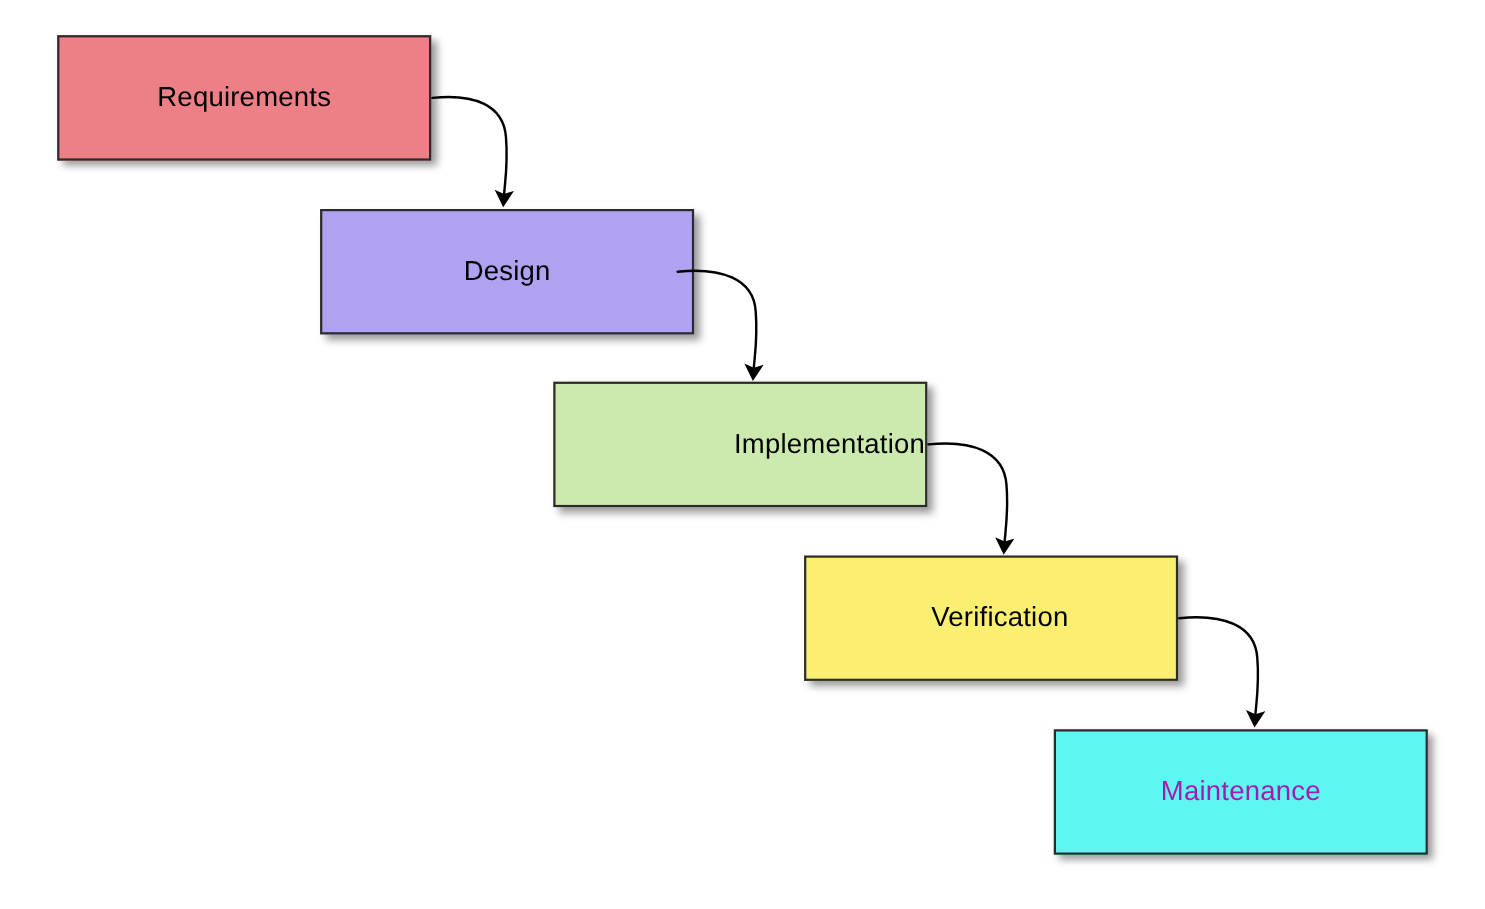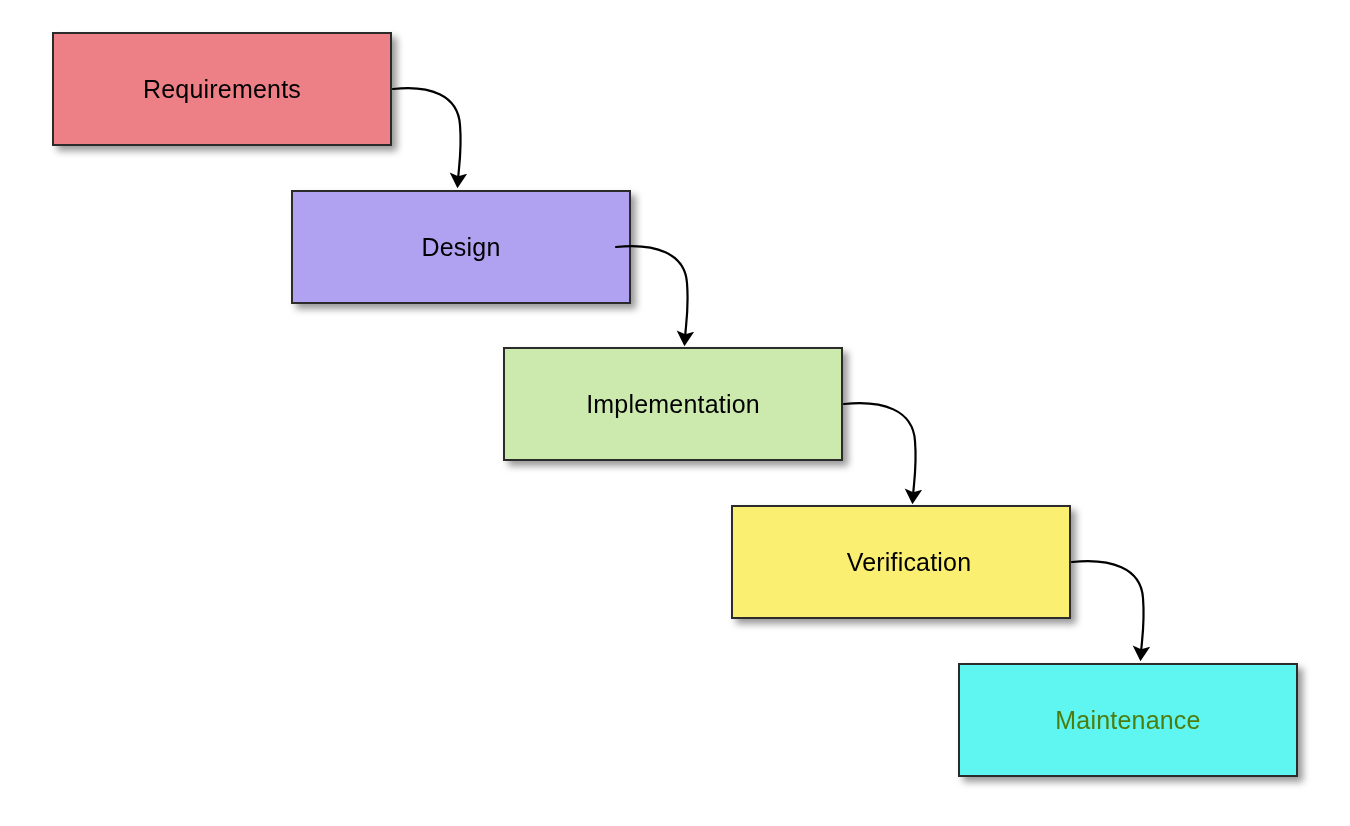--- a/index.html
+++ b/index.html
@@ -76,24 +76,24 @@
 
   <div class="stage-box" style="left: 52px; top: 32px; width: 340px; height: 114px; background: rgb(237, 127, 134); border-color: rgb(43, 43, 43);">
     <span class="stage-label" style="color: rgb(0, 0, 0);">Requirements</span>
   </div>
 
   <div class="stage-box" style="left: 275px; top: 190px; width: 340px; height: 114px; background: rgb(176, 162, 240); border-color: rgb(43, 43, 43); margin-left: 16px;">
     <span class="stage-label" style="color: rgb(0, 0, 0);">Design</span>
   </div>
 
   <div class="stage-box" style="left: 503px; top: 347px; width: 340px; height: 114px; background: rgb(204, 234, 174); border-color: rgb(43, 43, 43);">
-    <span class="stage-label" style="color: rgb(0, 0, 0);">Implementation</span>
+    <span class="stage-label" style="color: rgb(0, 0, 0); text-align: right;">Implementation</span>
   </div>
 
   <div class="stage-box" style="left: 731px; top: 505px; width: 340px; height: 114px; background: rgb(250, 239, 112); border-color: rgb(43, 43, 43);">
     <span class="stage-label" style="color: rgb(0, 0, 0); padding-left: 16px;">Verification</span>
   </div>
 
   <div class="stage-box" style="left: 958px; top: 663px; width: 340px; height: 114px; background: rgb(95, 245, 240); border-color: rgb(43, 43, 43);">
-    <span class="stage-label" style="color: #4d7c0f;">Maintenance</span>
+    <span class="stage-label" style="color: #a21caf;">Maintenance</span>
   </div>
 
 </div>
 
 </body></html>

